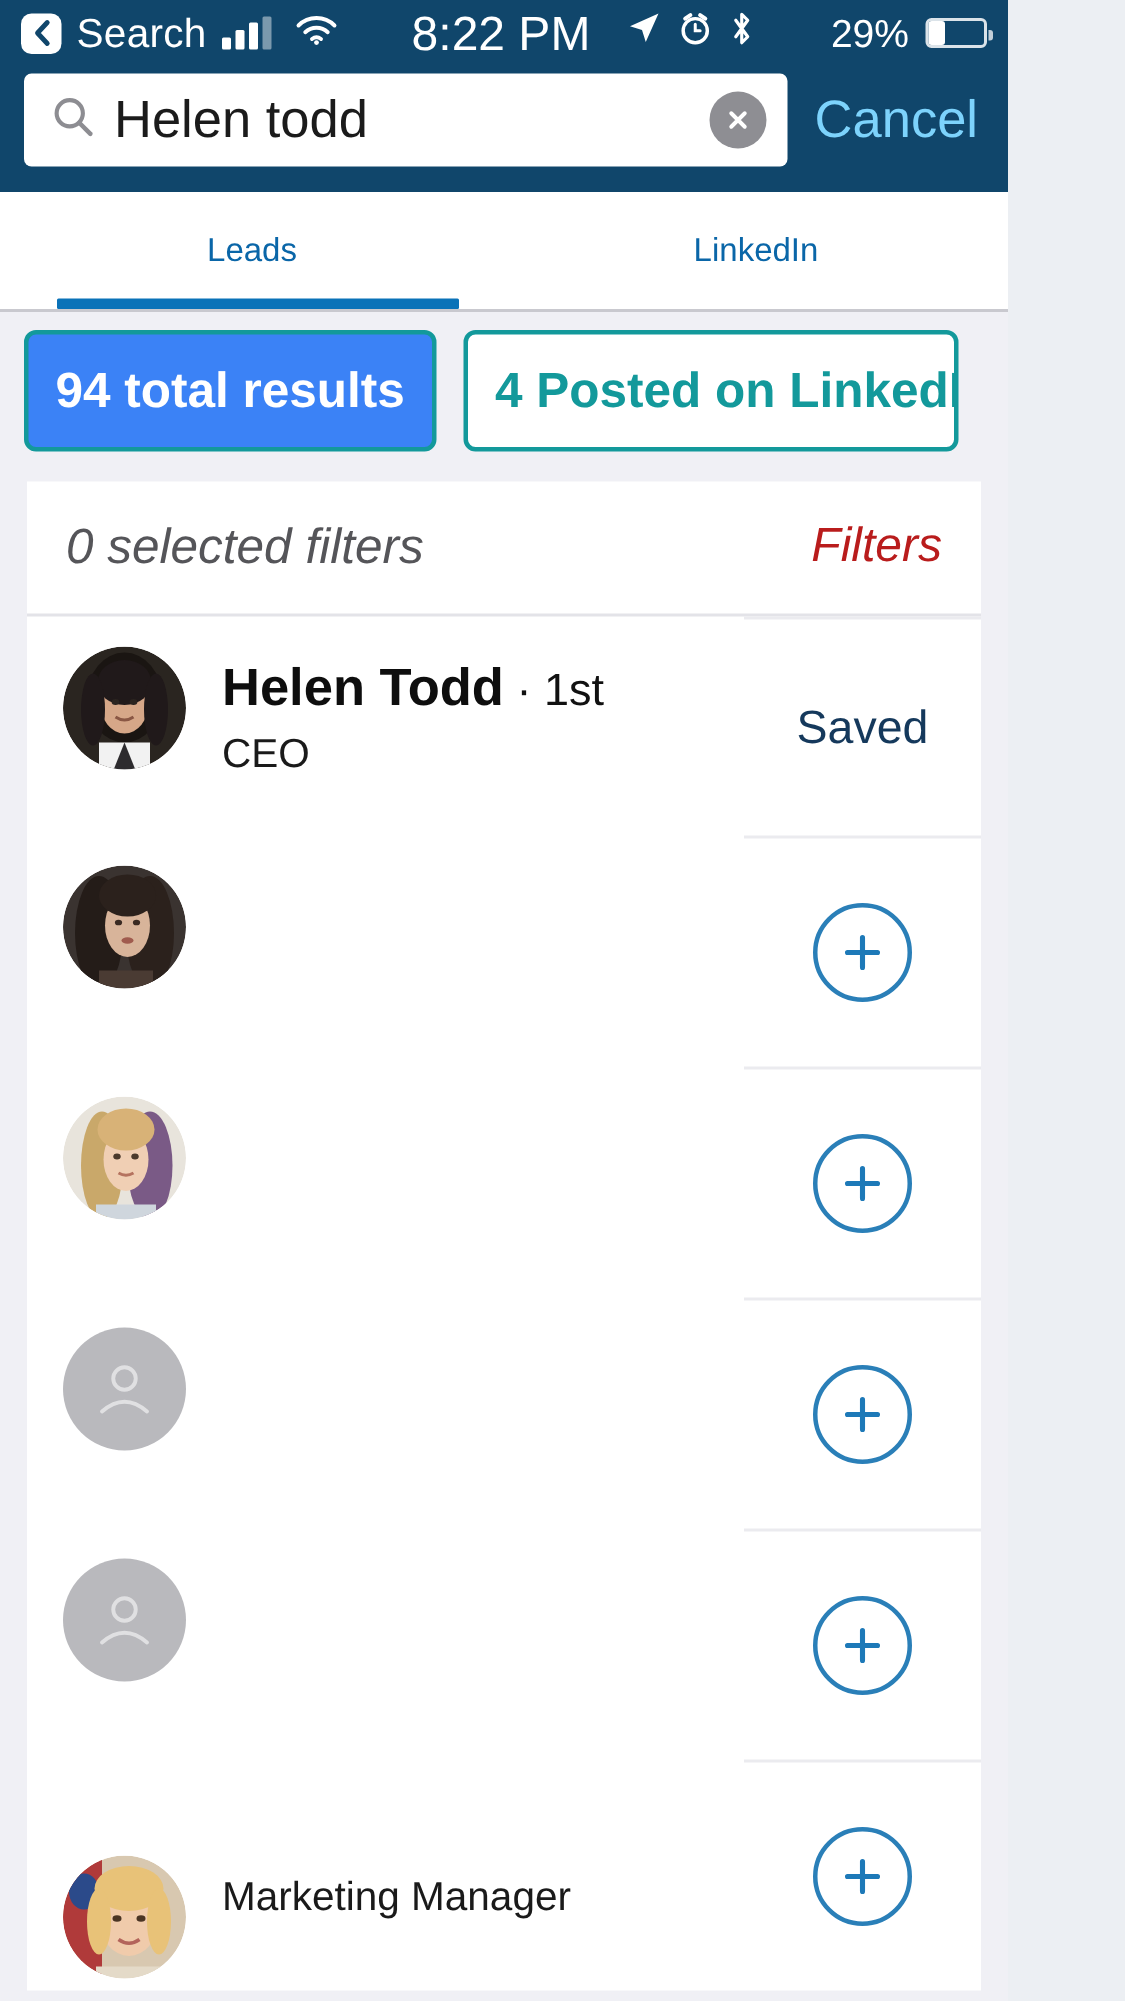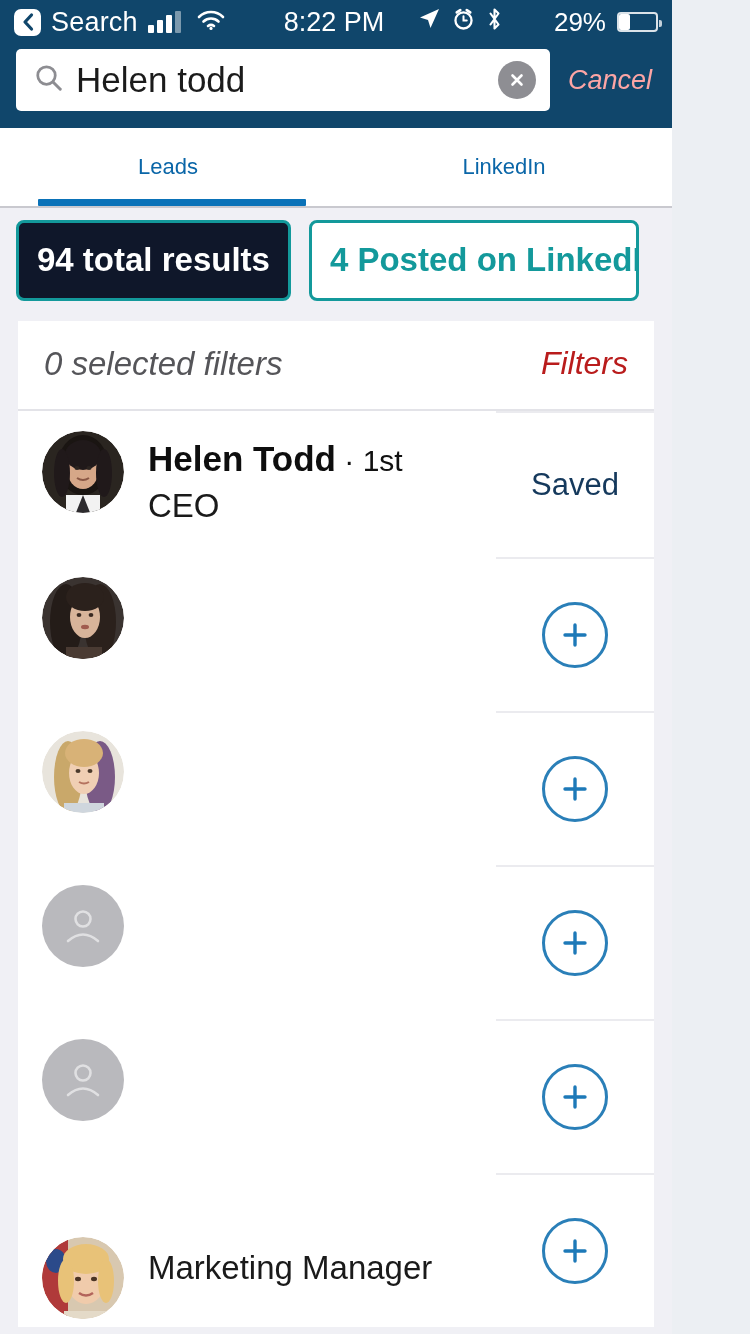--- a/index.html
+++ b/index.html
@@ -24,82 +24,82 @@
   }
   .back-chip svg { display: block; }
   .sb-label { font-size: 27px; letter-spacing: .2px; }
   .signal { display: flex; align-items: flex-end; gap: 3px; height: 22px; }
   .signal i { display: block; width: 6px; background: #ffffff; border-radius: 1px; }
   .signal i:nth-child(1){ height: 8px; }
   .signal i:nth-child(2){ height: 13px; }
   .signal i:nth-child(3){ height: 18px; }
   .signal i:nth-child(4){ height: 22px; opacity: .45; }
   .wifi { margin-left: 6px; }
-  .sb-center { position: absolute; left: 0; right: 4px; text-align: center; font-size: 27px; pointer-events: none; }
+  .sb-center { position: absolute; left: 0; right: 4px; text-align: center; font-size: 32px; pointer-events: none; }
   .sb-right { margin-left: auto; display: flex; align-items: center; gap: 11px; z-index: 2; }
   .batt-pct { font-size: 26px; margin-left: 40px; }
   .batt { width: 41px; height: 20px; border: 2px solid rgba(255,255,255,.85); border-radius: 4px; position: relative; }
   .batt::after { content:""; position:absolute; right:-6px; top:6px; width:3px; height:7px; background: rgba(255,255,255,.75); border-radius:0 2px 2px 0; }
   .batt span { display:block; height: 100%; background:#ffffff; border-radius:2px; margin:0; }
 
   
   .searchbar {
     background: #10466b; height: 84px;
     display: flex; align-items: center; padding: 0 14px 12px 16px; gap: 10px;
   }
   .search-field {
     flex: 1; height: 62px; background: #ffffff; border-radius: 5px;
     display: flex; align-items: center; padding: 0 14px 0 18px; gap: 12px;
   }
   .search-text { flex: 1; font-size: 35px; color: #1b1b1b; white-space: nowrap; overflow: hidden; }
   .clear-btn {
     width: 38px; height: 38px; border-radius: 50%; background: #8e8e93;
     display: flex; align-items: center; justify-content: center; flex: 0 0 auto;
   }
-  .cancel-btn { color: #fca5a5; font-size: 27px; padding: 0 6px 0 8px; white-space: nowrap; font-style: italic; }
+  .cancel-btn { color: #7dd3fc; font-size: 35px; padding: 0 6px 0 8px; white-space: nowrap; }
 
   
   .tabs { background: #ffffff; display: flex; height: 78px; position: relative; }
   .tab { flex: 1; display: flex; align-items: center; justify-content: center;
          font-size: 22px; color: #0a66a8; position: relative; }
   .tab.active { color: #0a66a8; font-weight: 400; }
   .tab.active::after {
     content: ""; position: absolute; bottom: 0; left: 38px; right: 30px;
     height: 7px; background: #0a72b8; border-radius: 1px;
   }
   .tabs-base { height: 2px; background: #c9c9cf; }
 
   
   .chips { display: flex; gap: 18px; padding: 12px 0 12px 16px; background: #f0f0f5; overflow: hidden; }
   .chip {
     border: 3px solid #13999b; border-radius: 8px; background: #ffffff;
     color: #13999b; font-size: 33px; font-weight: 700; line-height: 1.3;
     padding: 16px 18px; flex: 0 0 auto; max-width: 370px;
   }
-  .chip.filled { background: #0f172a; color: #ffffff; border-color: #13999b; }
+  .chip.filled { background: #3b82f6; color: #ffffff; border-color: #13999b; }
   .chip-2 { width: 360px; }
   .chip-3 { width: 330px; white-space: nowrap; overflow: hidden; }
 
   
   .card { margin: 8px 18px 0 18px; background: #ffffff; }
   .filters-row {
     display: flex; align-items: center; justify-content: space-between;
     padding: 24px 26px 26px 26px; border-bottom: 2px solid #e3e3e8; font-style: italic;
   }
   .filters-label { font-size: 33px; color: #555559; }
   .filters-link { font-size: 32px; color: #b91c1c; }
 
   .row { display: flex; min-height: 146px; position: relative; }
   .row-main { flex: 1; display: flex; align-items: flex-start; padding: 20px 0 20px 24px; gap: 24px; }
   .avatar { width: 82px; height: 82px; border-radius: 50%; flex: 0 0 auto; overflow: hidden; position: relative; }
   .avatar.ph { background: #b9b9bd; display: flex; align-items: center; justify-content: center; }
   .row-text { padding-top: 6px; min-height: 82px; }
   .row-name { font-size: 35px; color: #0e0e0e; font-weight: 700; line-height: 1.25; }
   .row-name .deg { font-weight: 400; font-size: 30px; color: #111; }
-  .row-sub { font-size: 33px; color: #1a1a1a; line-height: 1.3; margin-top: 4px; }
+  .row-sub { font-size: 27px; color: #1a1a1a; line-height: 1.3; margin-top: 4px; }
   .row-action {
     width: 158px; flex: 0 0 auto; display: flex; align-items: center; justify-content: center;
     border-top: 2px solid #ebebef;
   }
   .row:first-of-type .row-action { border-top: none; }
   .saved-label { font-size: 31px; color: #15395c; }
   .plus-btn {
     width: 66px; height: 66px; border-radius: 50%; border: 3px solid #2a7fb8;
     display: flex; align-items: center; justify-content: center; color: #1d79b8;
   }

